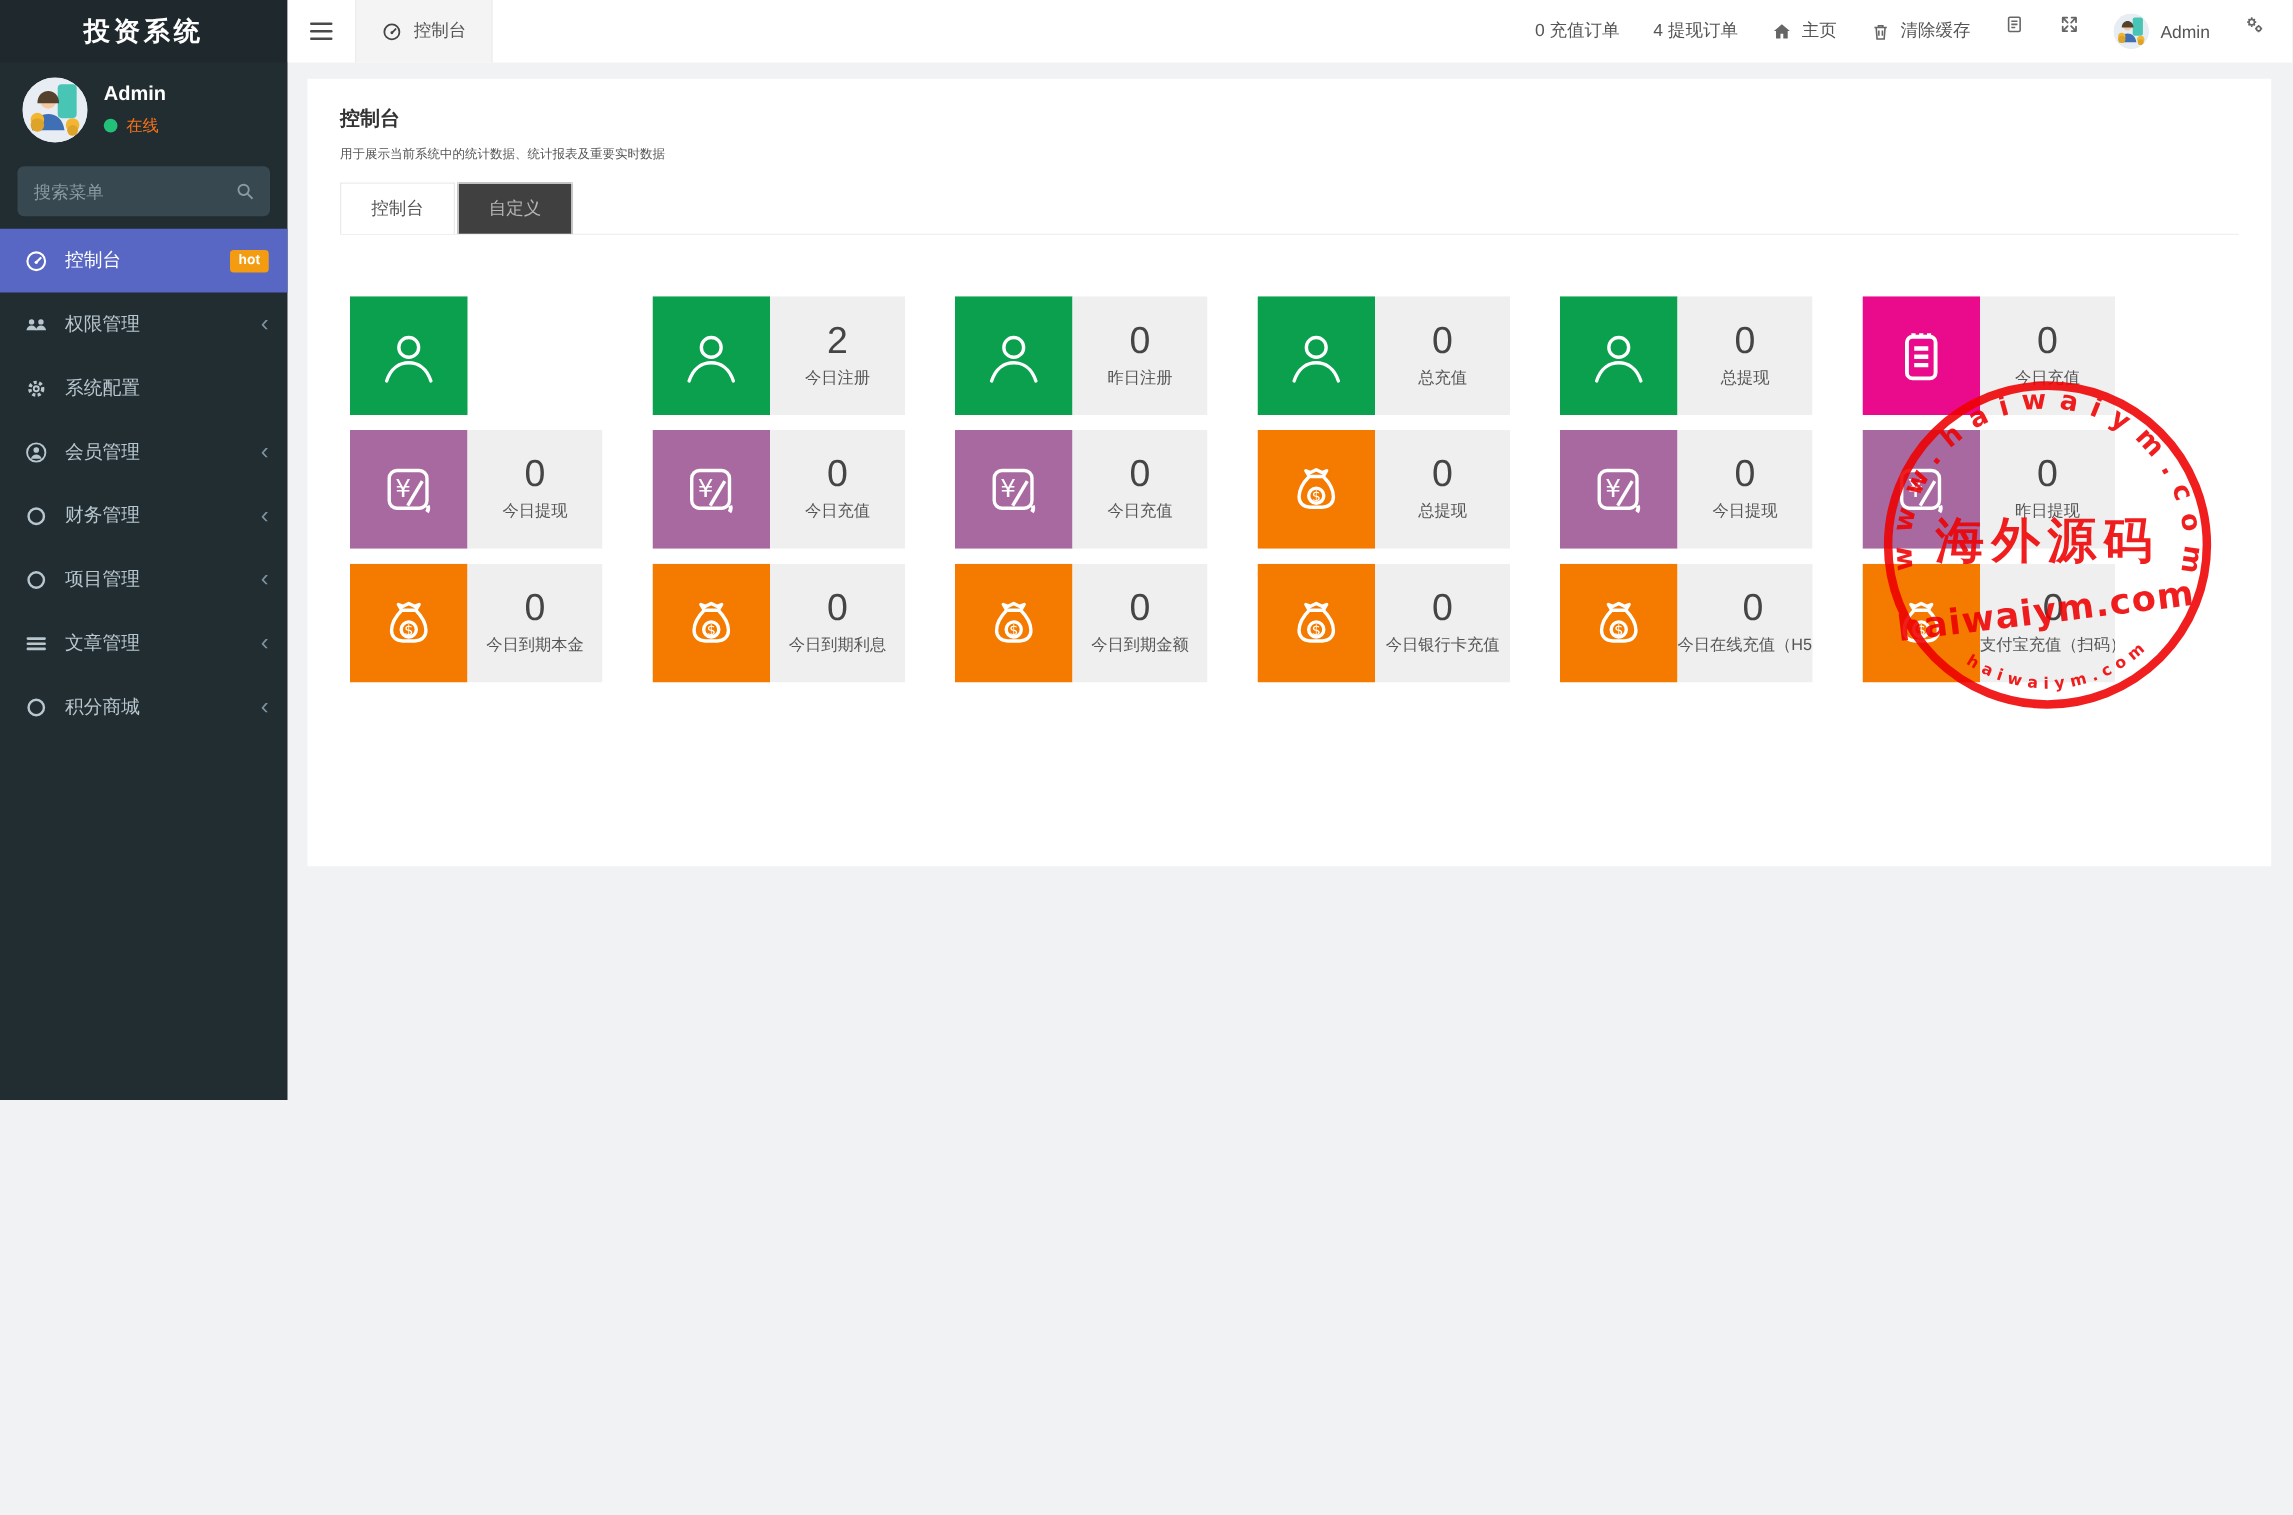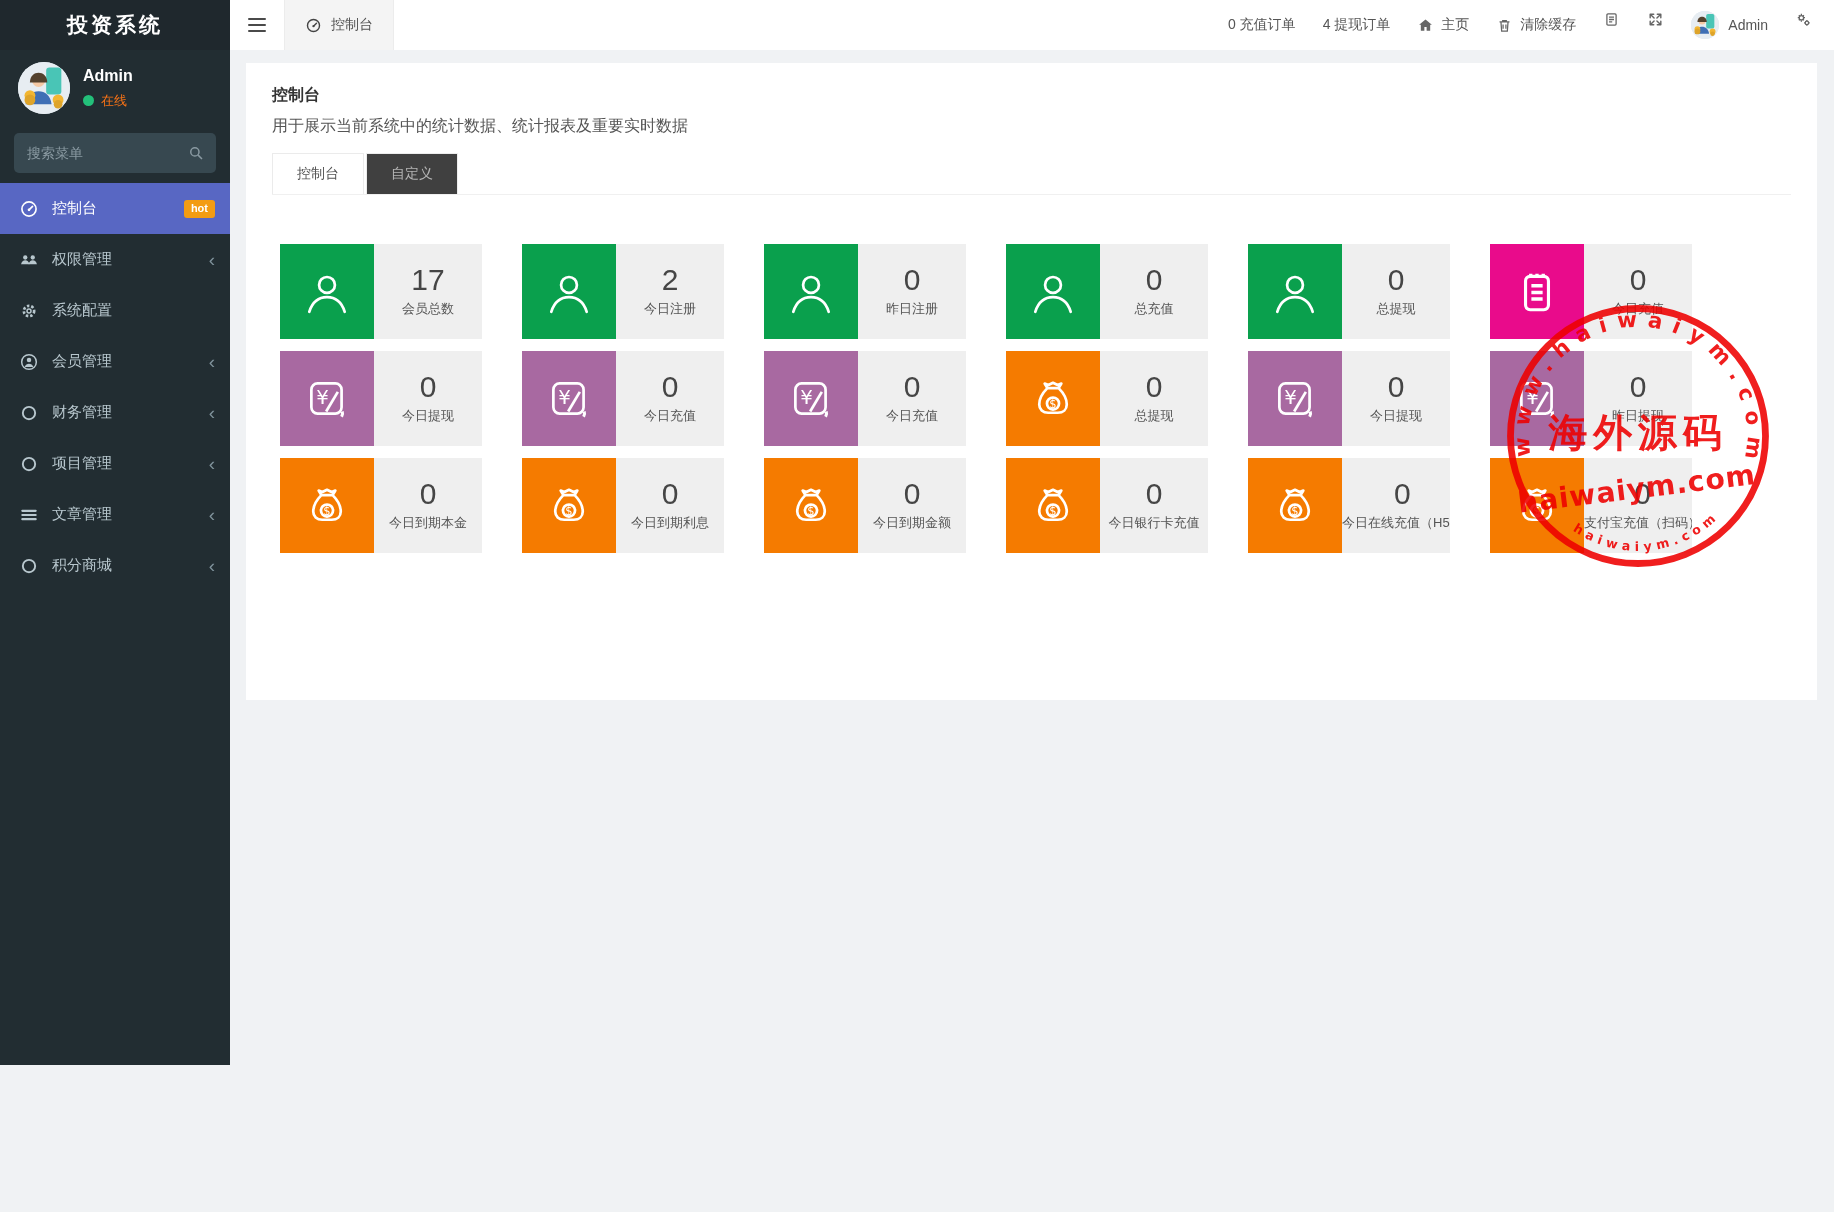--- a/index.html
+++ b/index.html
@@ -8,21 +8,21 @@
     background:#f0f2f4;
     font-family:"Liberation Sans","DejaVu Sans",sans-serif;
     color:#333;
     -webkit-font-smoothing:antialiased;
   }
   :root{
     --green:#0aa04d; --pink:#e90b8b; --purple:#a869a1; --orange:#f57b00;
     --accent:#5867c3; --hot:#f39c12; --stamp:#ee0000;
   }
   
-  .sidebar{position:absolute;left:0;top:0;width:230px;height:1065px;background:#222d32;color:#b8c7ce;}
+  .sidebar{position:absolute;left:0;top:0;width:230px;height:880px;background:#222d32;color:#b8c7ce;}
   .brand{height:50px;background:#1f282d;display:flex;align-items:center;justify-content:center;
     color:#fff;font-size:21px;font-weight:bold;letter-spacing:3px;}
   .user-panel{display:flex;align-items:center;gap:13px;padding:12px 18px 6px;}
   .avatar{width:52px;height:52px;border-radius:50%;overflow:hidden;flex:none;background:#dfe8ee;}
   .avatar svg{width:100%;height:100%;display:block;}
   .user-name{color:#fff;font-weight:bold;font-size:16px;}
   .user-status{font-size:13px;color:#f97316;display:flex;align-items:center;gap:7px;margin-top:7px;}
   .dot{width:11px;height:11px;border-radius:50%;background:#23c07a;}
   .search-box{margin:13px 14px 10px;position:relative;}
   .search-box input{width:100%;box-sizing:border-box;height:40px;background:#374850;border:none;border-radius:5px;
@@ -52,21 +52,21 @@
   .nav-link{display:flex;align-items:center;gap:7px;cursor:pointer;white-space:nowrap;}
   .nav-ico{width:17px;height:17px;color:#666;}
   .nav-ico svg{width:17px;height:17px;display:block;}
   .nav-user{display:flex;align-items:center;gap:9px;cursor:pointer;}
   .nav-avatar{width:28px;height:28px;border-radius:50%;overflow:hidden;background:#dfe8ee;}
   .nav-avatar svg{width:100%;height:100%;display:block;}
   
   .panel{position:absolute;left:246px;top:63px;width:1571px;background:#fff;}
   .panel-head{padding:22px 26px 0;}
   .page-title{font-size:16px;font-weight:bold;color:#333;}
-  .page-subtitle{font-size:16px;color:#555;margin-top:10px;}
+  .page-subtitle{font-size:10px;color:#555;margin-top:10px;}
   .tabs{display:flex;margin-top:16px;border-bottom:1px solid #f0f0f0;}
   .tab{height:40px;display:flex;align-items:center;padding:0 24px;font-size:14px;background:#404040;
     color:#b5b5b5;cursor:pointer;margin-right:2px;border:1px solid #ededed;border-bottom:none;}
   .tab.active{background:#fff;color:#555;border-color:#ebebeb;}
   .tab-content{padding:49px 0 147px 34px;}
   .grid{display:grid;grid-template-columns:repeat(6,202px);gap:12px 40px;width:1412px;}
   .stat-card{display:flex;height:95px;overflow:hidden;}
   .stat-icon-box{width:94px;height:95px;flex:none;display:flex;align-items:center;justify-content:center;}
   .stat-icon{width:50px;height:50px;}
   .stat-icon svg{width:50px;height:50px;display:block;}
@@ -292,24 +292,20 @@
     <div class="grid">
         <div class="stat-card">
     <div class="stat-icon-box" style="background: rgb(10, 160, 77);">
       <span class="stat-icon">
               <svg viewBox="0 0 24 24" fill="none" stroke="#fff" stroke-width="1.3">
                 <circle cx="12" cy="8.6" r="3.8"></circle>
                 <path d="M3.5 21.5c1.6-5 5-7 8.5-7s6.9 2 8.5 7" stroke-linecap="round"></path>
               </svg>
             </span>
     </div>
-    <div class="stat-body">
-      <div class="stat-value">17</div>
-      <div class="stat-label">会员总数</div>
-    </div>
   </div>
         <div class="stat-card">
     <div class="stat-icon-box" style="background: rgb(10, 160, 77);">
       <span class="stat-icon">
               <svg viewBox="0 0 24 24" fill="none" stroke="#fff" stroke-width="1.3">
                 <circle cx="12" cy="8.6" r="3.8"></circle>
                 <path d="M3.5 21.5c1.6-5 5-7 8.5-7s6.9 2 8.5 7" stroke-linecap="round"></path>
               </svg>
             </span>
     </div>

